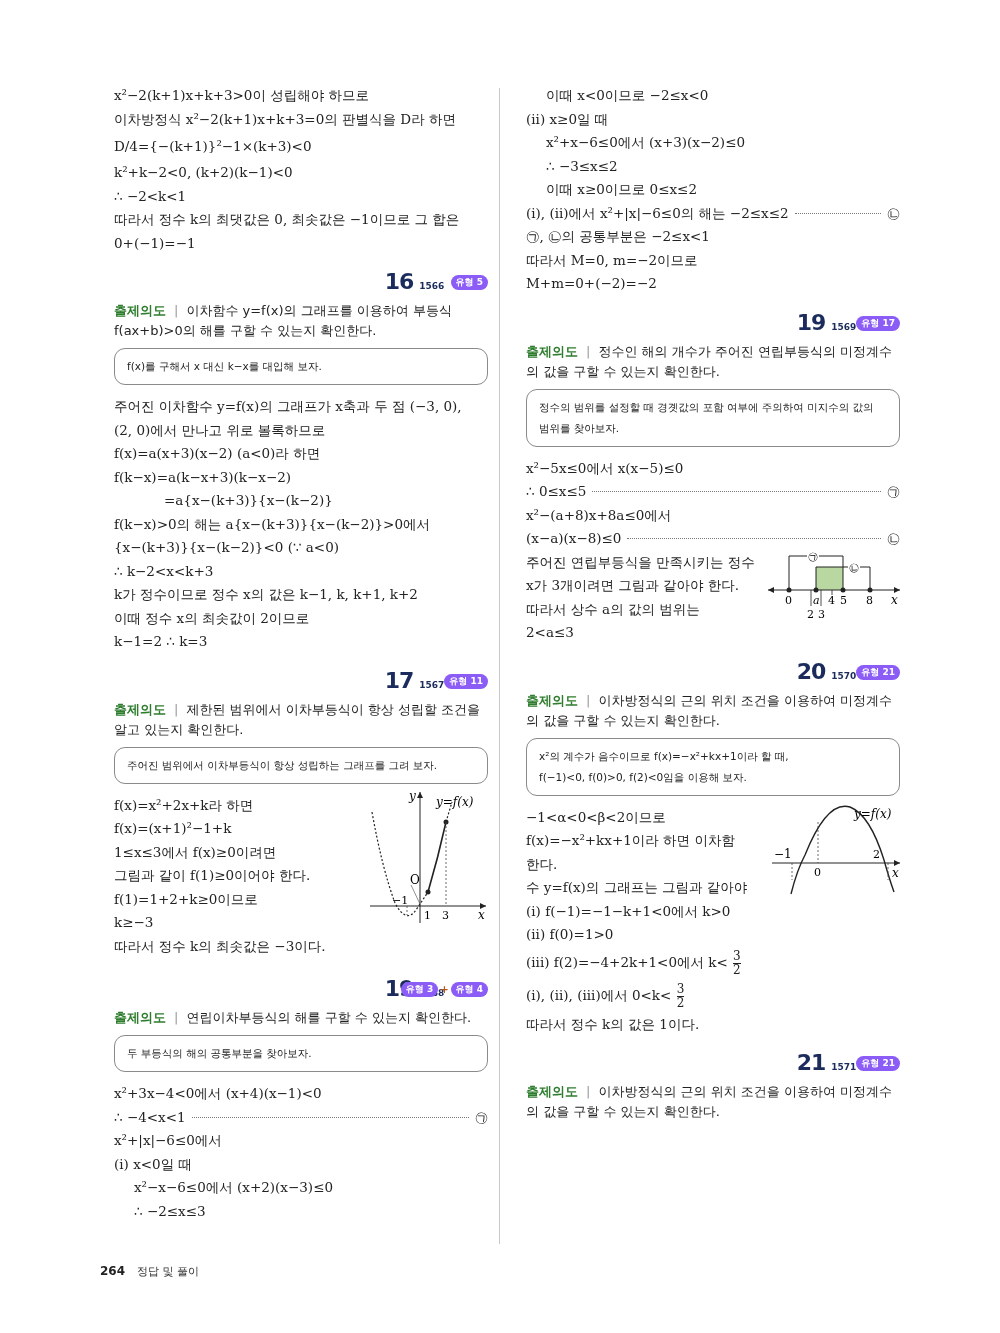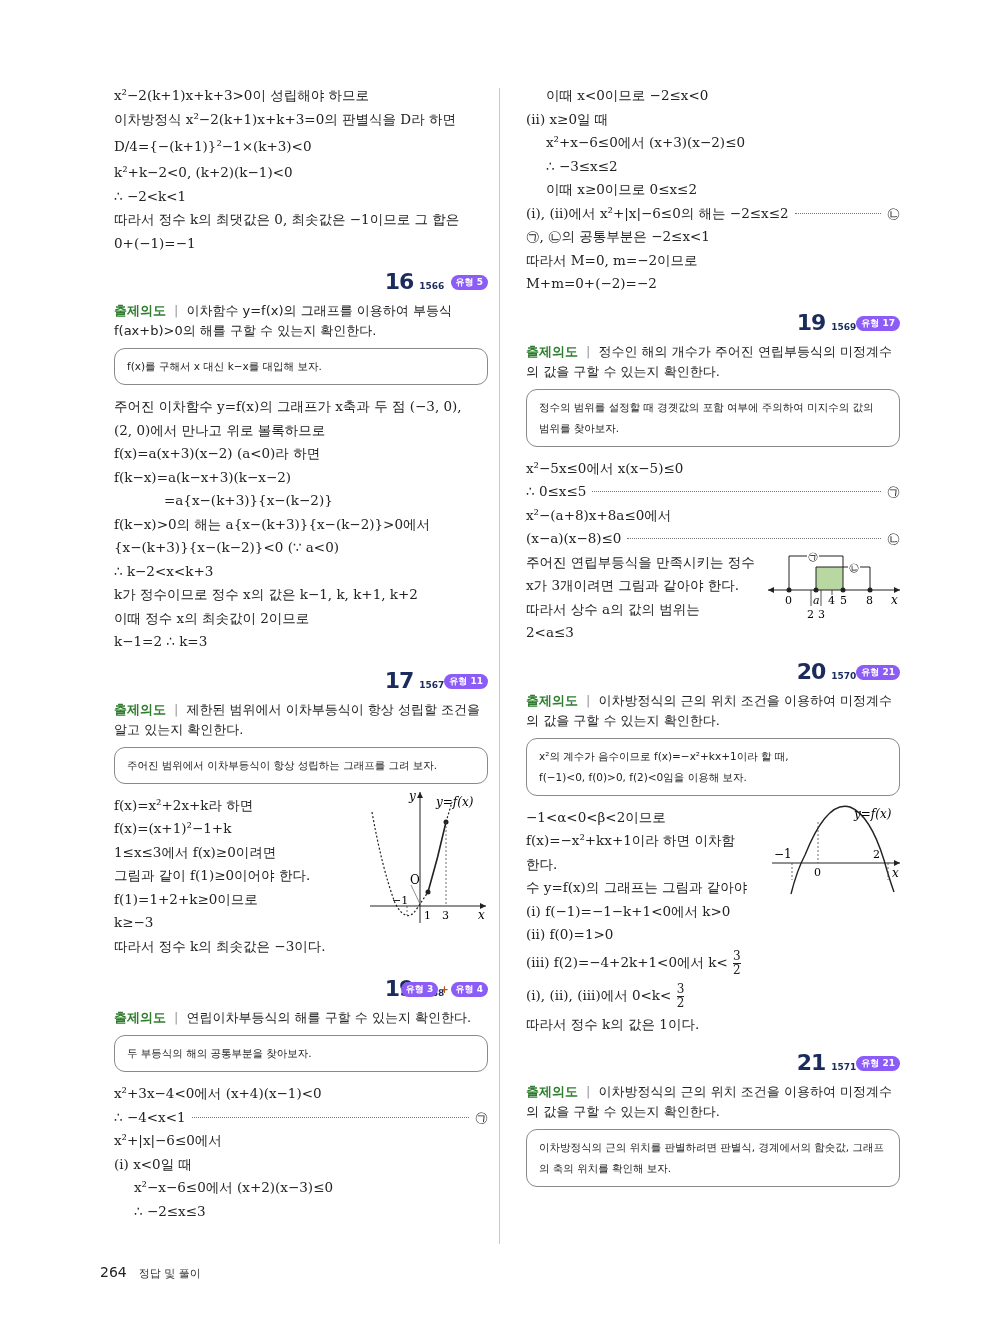--- a/index.html
+++ b/index.html
@@ -26,21 +26,21 @@
   .badge { background: #8b5cf6; color: #fff; font-family: "DejaVu Sans", sans-serif; font-weight: bold; font-size: 9px;
            border-radius: 8px; padding: 2px 5px; line-height: 11px; }
   .badge-plus { font-size: 10px; color: #b5541b; font-weight: bold; font-family: "DejaVu Sans", sans-serif; }
   .intent { font-family: "DejaVu Sans", sans-serif; font-size: 13px; line-height: 20px; color: #222; margin-top: 2px; }
   .intent-label { color: #2e7d2e; font-weight: bold; }
   .intent-sep { color: #999; margin: 0 8px; }
   .hint-box { border: 1.2px solid #8a8a8a; border-radius: 11px; padding: 7px 12px; margin-top: 7px; margin-bottom: 10px;
               font-family: "DejaVu Sans", sans-serif; font-size: 10.5px; line-height: 21px; color: #222; }
   .graph { position: absolute; }
   .footer { position: absolute; left: 100px; top: 1264px; font-family: "DejaVu Sans", sans-serif; display: flex; align-items: baseline; }
-  .footer-page { font-weight: normal; font-size: 14px; color: #222; }
+  .footer-page { font-weight: bold; font-size: 12px; color: #222; }
   .footer-title { font-size: 11px; color: #333; margin-left: 12px; }
   .frac { display: inline-flex; flex-direction: column; align-items: center; vertical-align: middle; font-size: 12px; line-height: 13px; margin: 0 1px; }
   .frac .bar { border-top: 1px solid #222; width: 100%; }
 </style>
 </head>
 <body>
 
 <div class="divider"></div>
 
 <div class="col col-left">
@@ -305,22 +305,19 @@
       <span class="prob-id">1571</span>
       <span class="ans-icon"></span>
       <span class="ans-val">③</span>
       <div class="badges">
         <span class="badge">유형 21</span>
       </div>
     </div>
     <div class="intent">
       <span class="intent-label">출제의도</span><span class="intent-sep">|</span><span>이차방정식의 근의 위치 조건을 이용하여 미정계수의 값을 구할 수 있는지 확인한다.</span>
     </div>
-    <div class="hint-box">
-      <span>이차방정식의 근의 위치를 판별하려면 판별식, 경계에서의 함숫값, 그래프의 축의 위치를 확인해 보자.</span>
-    </div>
   </div>
 </div>
 
 <div class="footer">
   <span class="footer-page">264</span>
   <span class="footer-title">정답 및 풀이</span>
 </div>
 
 </body></html>

